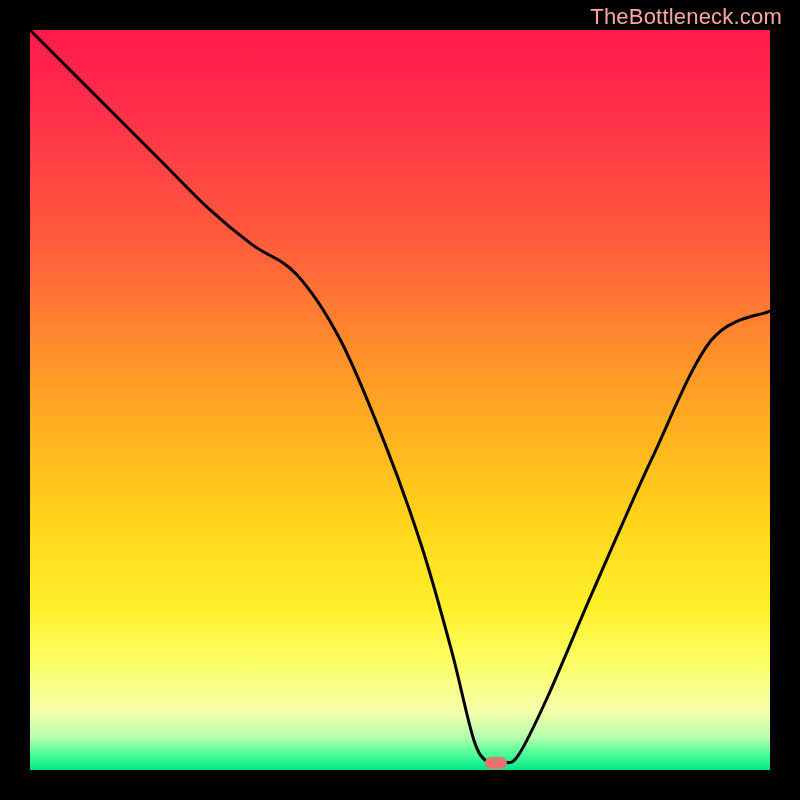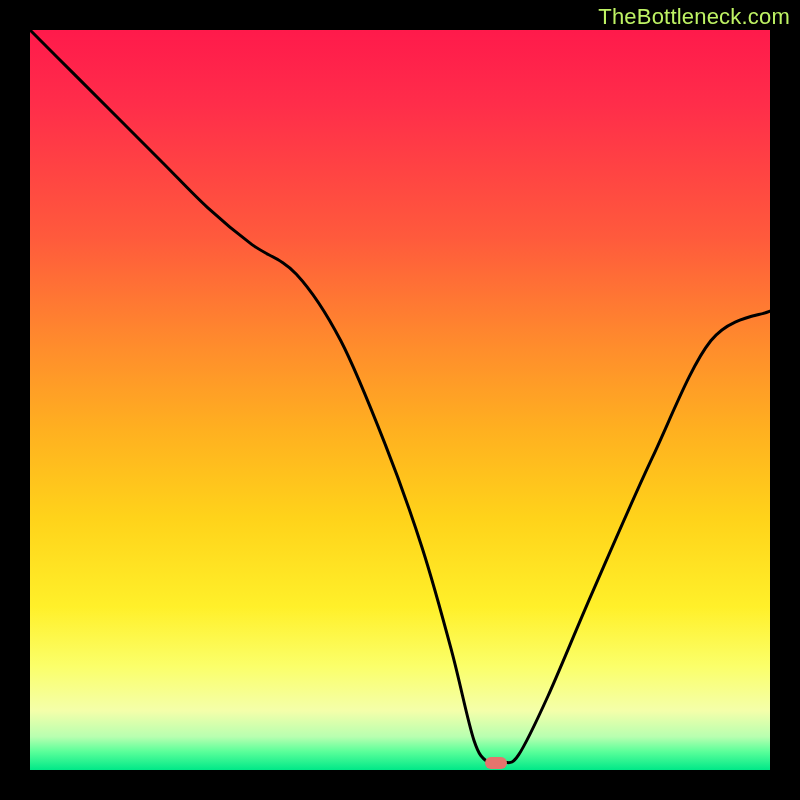--- a/index.html
+++ b/index.html
@@ -13,22 +13,22 @@
   }
   .frame {
     position: relative;
     width: 800px;
     height: 800px;
     background: #000;
   }
   .watermark {
     position: absolute;
     top: 4px;
-    right: 10px;
-    color: #bef264;
+    right: 18px;
+    color: #fca5a5;
     font-size: 22px;
     font-weight: 500;
     letter-spacing: 0.2px;
     z-index: 20;
     user-select: none;
   }
   
   .plot {
     position: absolute;
     left: 30px;

